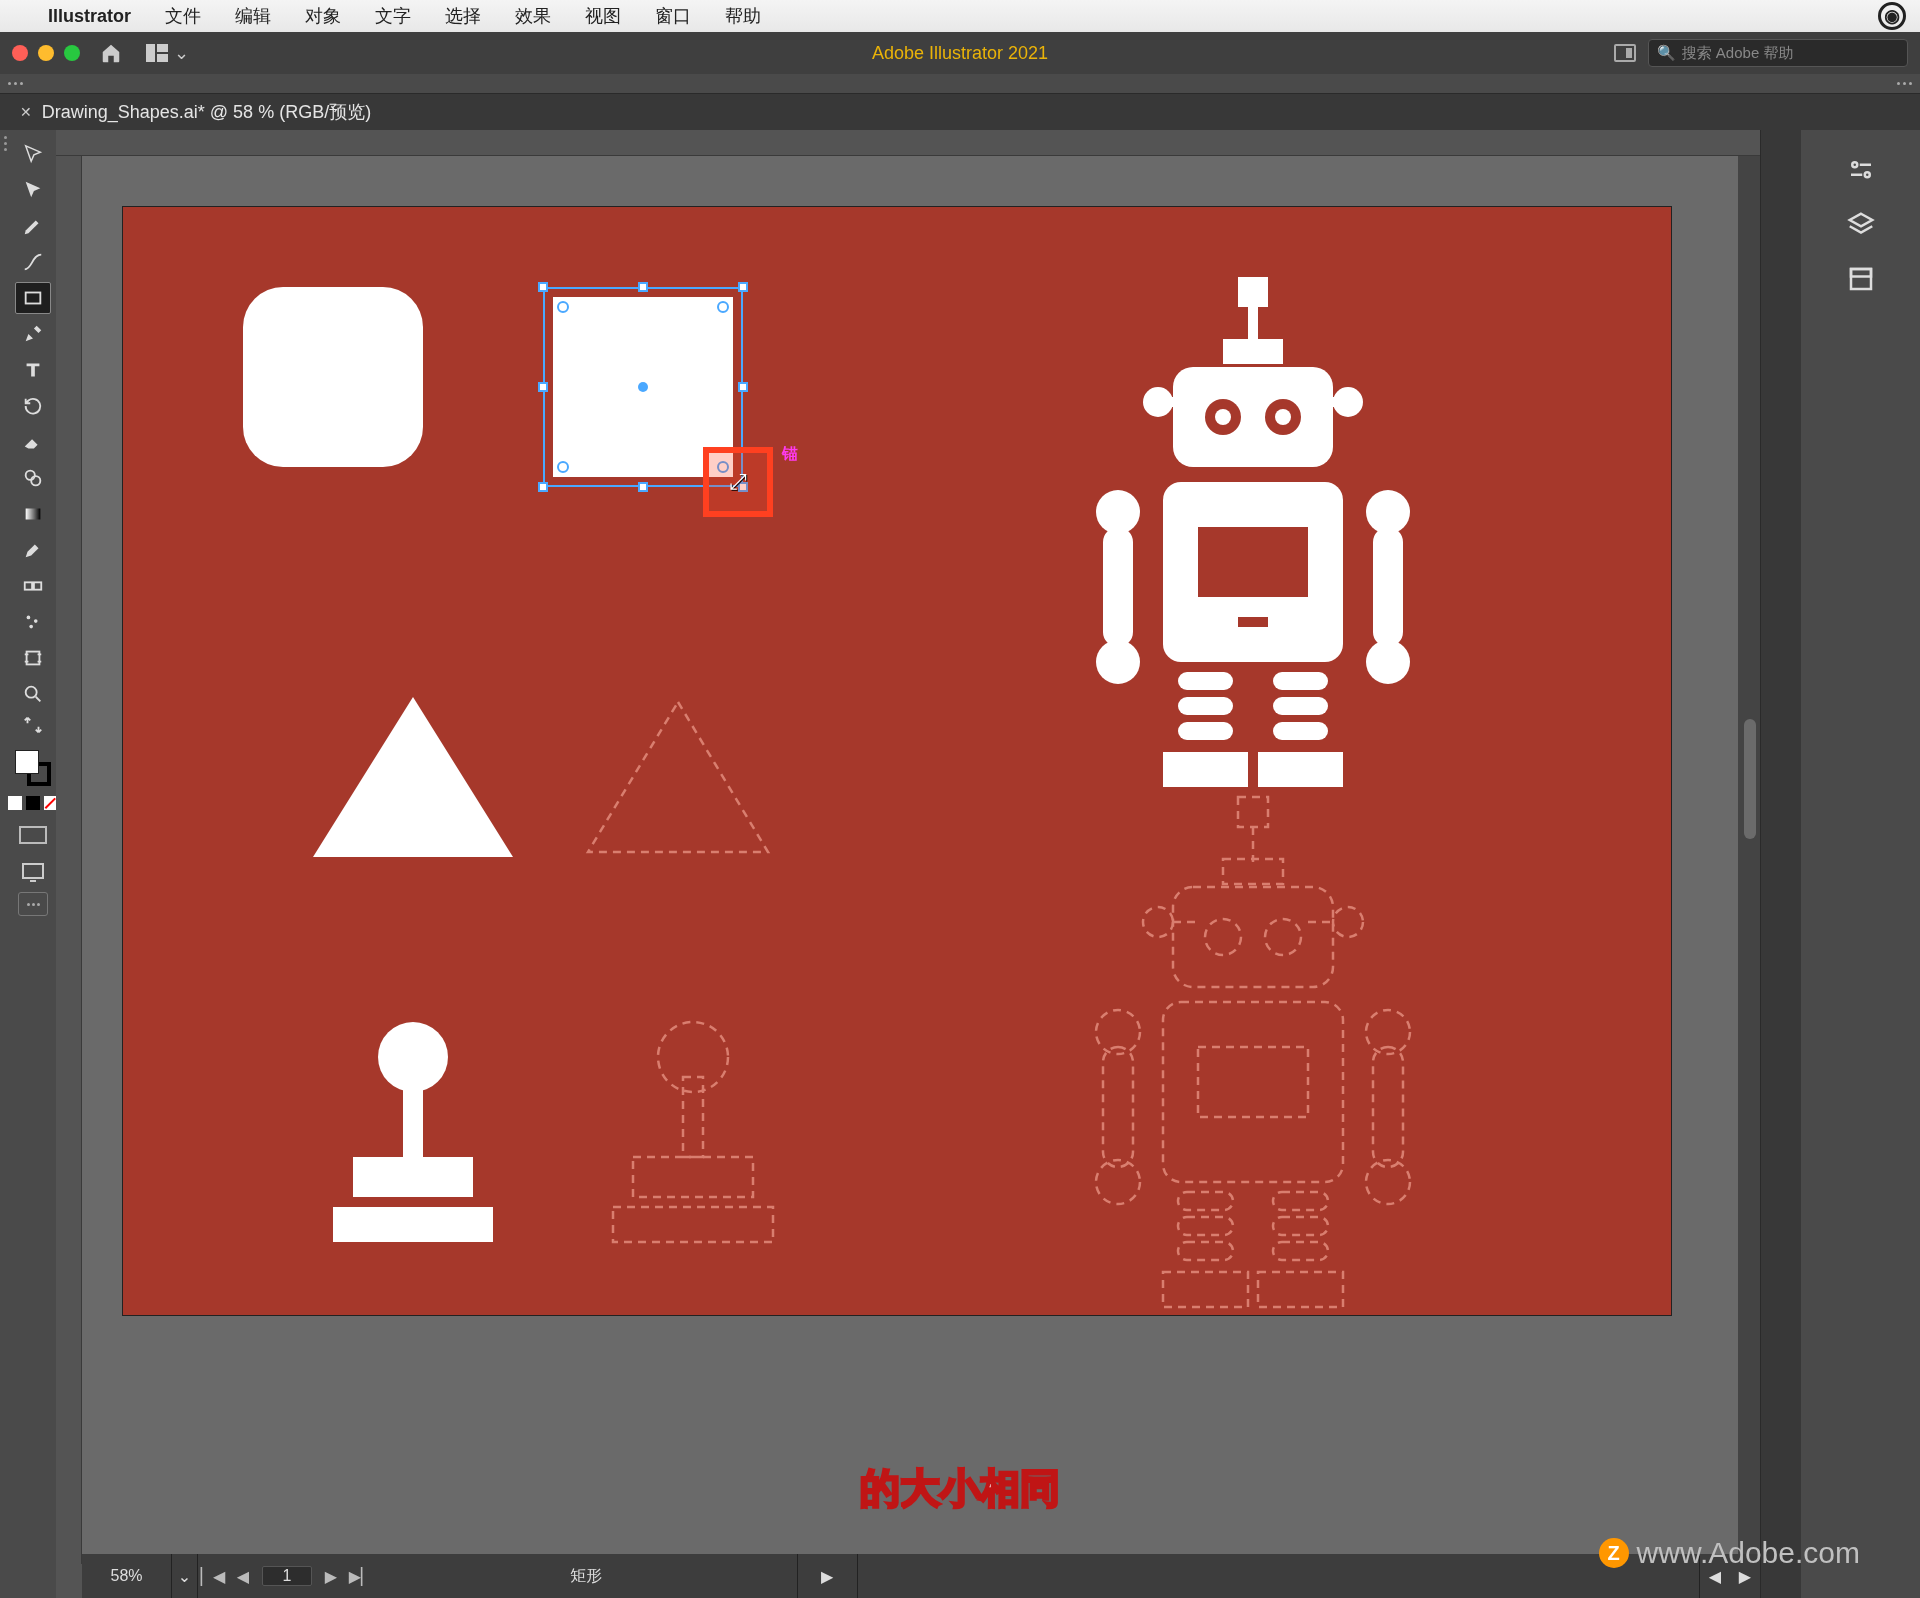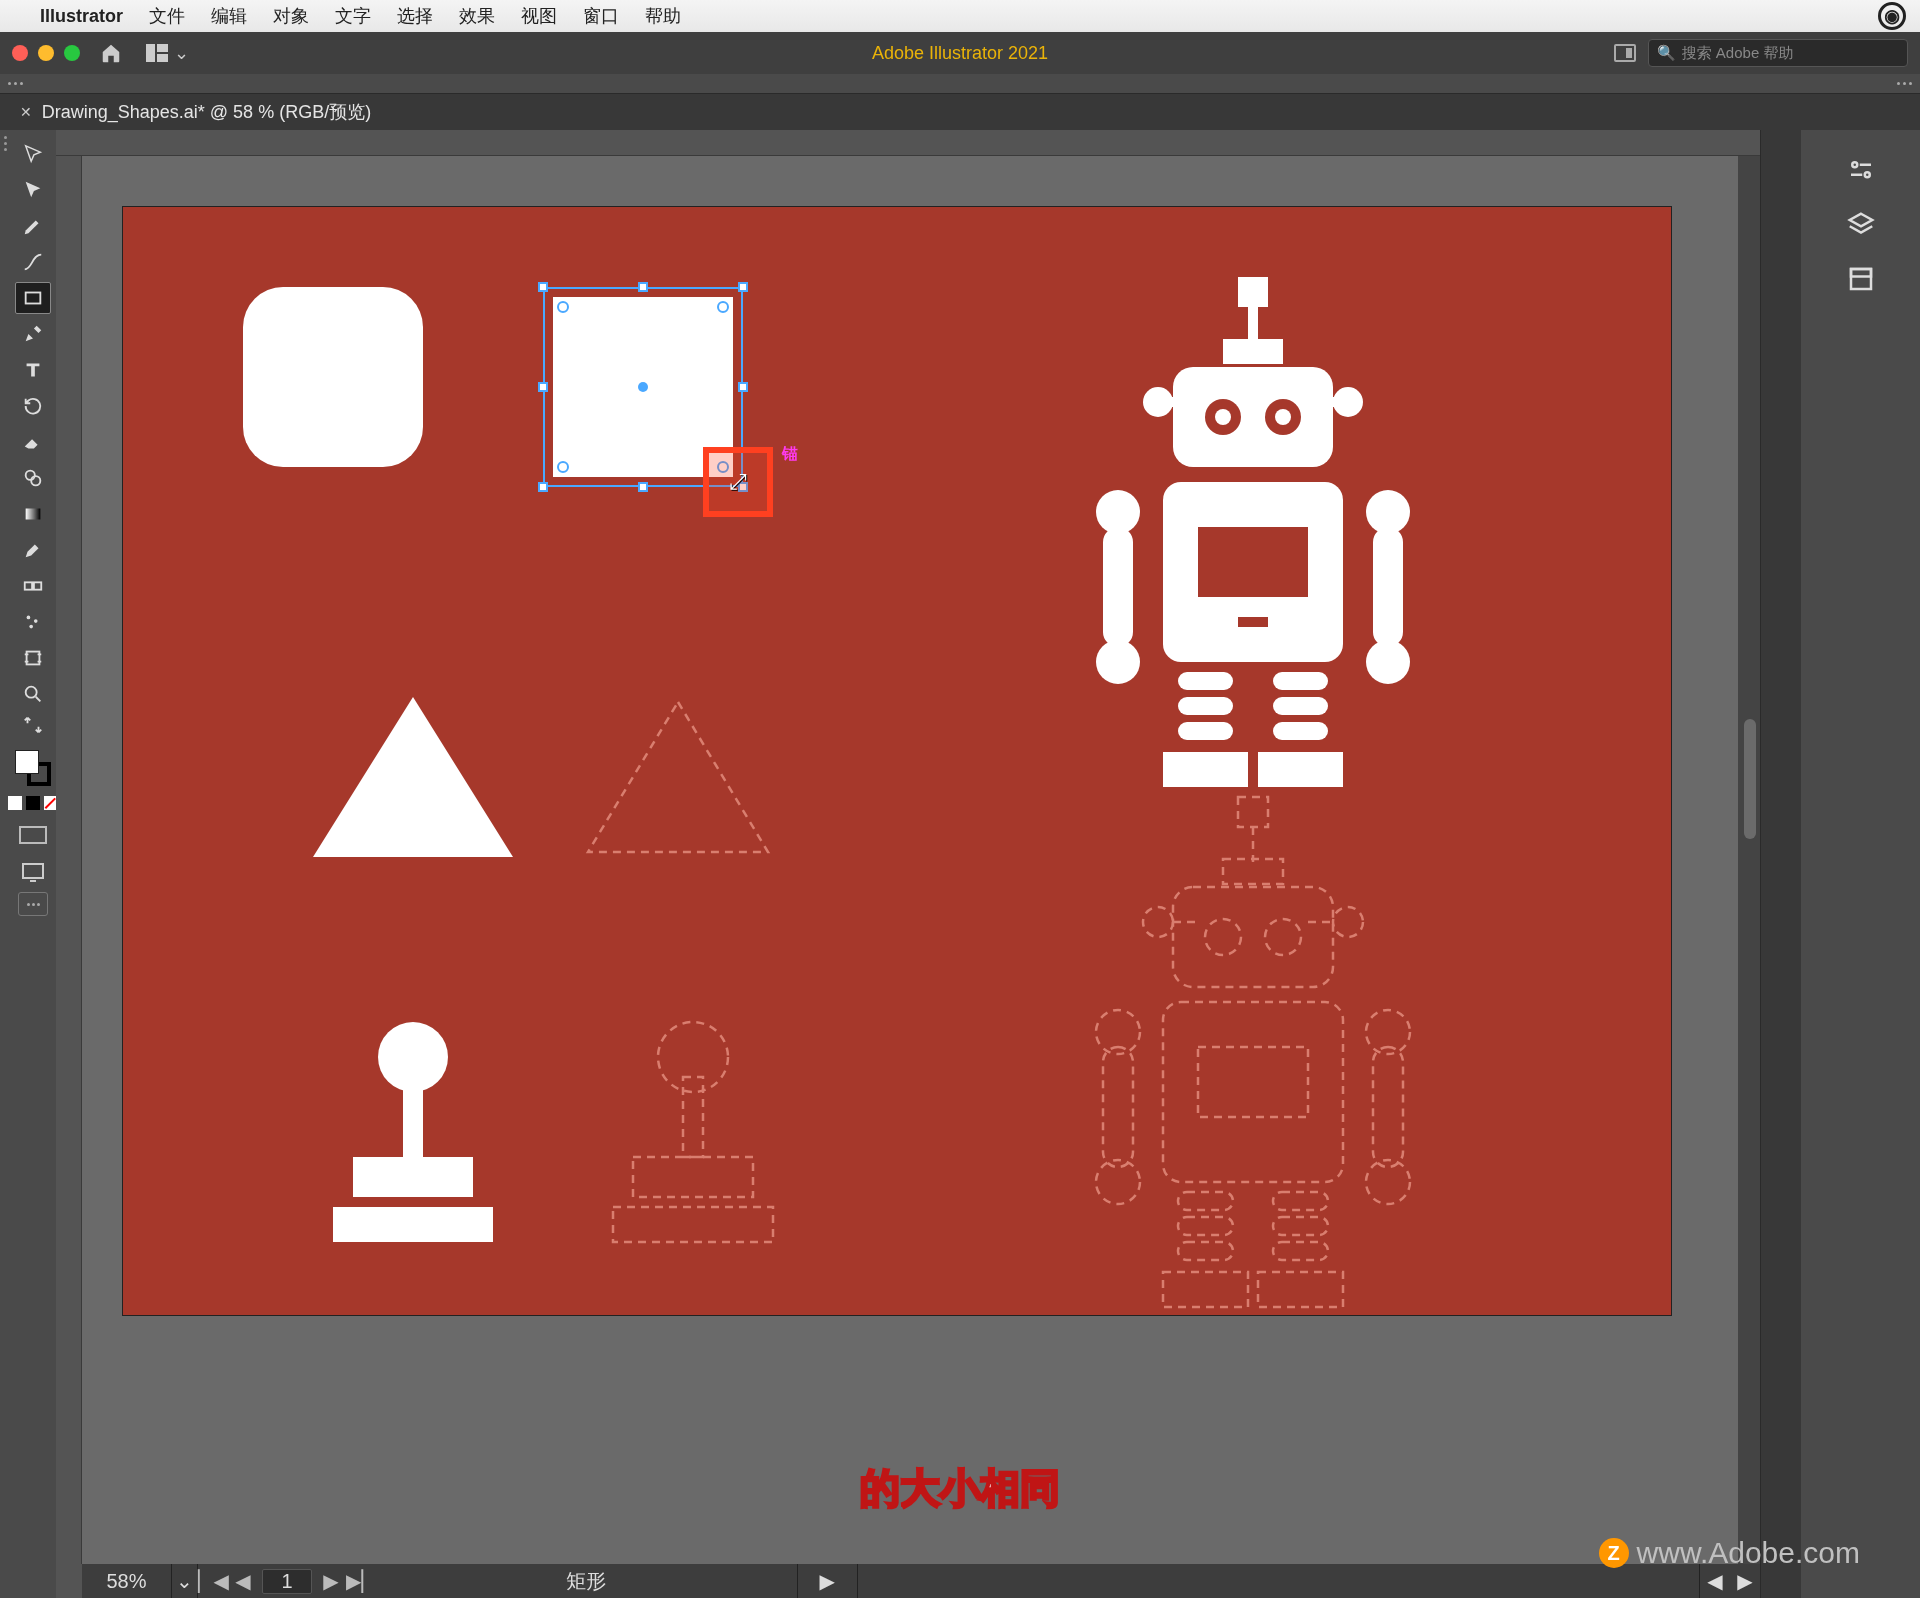--- a/index.html
+++ b/index.html
@@ -1,19 +1,19 @@
 <!DOCTYPE html>
 <html><head>
 <meta charset="utf-8">
 <style>
 * { margin: 0; padding: 0; box-sizing: border-box; font-family: -apple-system, "Helvetica Neue", Arial, sans-serif; }
 body { background: #1a1a1a; width: 1920px; height: 1598px; position: relative; overflow: hidden; }
 
 
-.mac-menubar { height: 32px; background: linear-gradient(#f4f4f4,#e8e8e8); display: flex; align-items: center; padding: 0 14px; font-size: 18px; color: #222; gap: 26px; }
+.mac-menubar { height: 32px; background: linear-gradient(#f4f4f4,#e8e8e8); display: flex; align-items: center; padding: 0 14px; font-size: 18px; color: #222; gap: 34px; }
 .mac-menubar .apple { font-size: 22px; }
 .mac-menubar .app-name { font-weight: 700; }
 .mac-menubar .right { margin-left: auto; width: 28px; height: 28px; border-radius: 50%; border: 3px solid #222; display:flex; align-items:center; justify-content:center; font-weight:700; }
 
 
 .app-titlebar { height: 42px; background: #3f3f3f; display: flex; align-items: center; padding: 0 12px; color: #ddd; font-size: 18px; }
 .traffic { display: flex; gap: 10px; margin-right: 18px; }
 .traffic span { width: 16px; height: 16px; border-radius: 50%; }
 .traffic .r { background: #ff5f57; } .traffic .y { background: #febc2e; } .traffic .g { background: #28c840; }
 .home-icon { width: 26px; height: 22px; margin-right: 22px; color:#ccc; }
@@ -92,21 +92,21 @@
 
 
 .right-pane { width:160px; background:#4a4a4a; border-left:1px solid #2a2a2a; display:flex; }
 .right-pane-gap { width:40px; background:#383838; }
 .right-icons { flex:1; display:flex; flex-direction:column; align-items:center; gap:24px; padding-top:26px; color:#ddd; }
 .right-icons .ri { width:30px; height:30px; display:flex; align-items:center; justify-content:center; }
 
 
 .vscroll { position:absolute; right:0; top:26px; bottom:34px; width:22px; background:#444; }
 .vscroll .thumb{position:absolute; right:4px; top:40%; width:12px; height:120px; background:#6b6b6b; border-radius:6px;}
-.statusbar { position:absolute; left:26px; right:0; bottom:0; height:34px; background:#3d3d3d; display:flex; align-items:center; color:#ddd; font-size:20px; }
+.statusbar { position:absolute; left:26px; right:0; bottom:0; height:44px; background:#3d3d3d; display:flex; align-items:center; color:#ddd; font-size:16px; }
 .zoom-l{width:90px; text-align:center; border-right:1px solid #222; height:100%; display:flex; align-items:center; justify-content:center;}
 .zoom-dd { width:26px; border-right:1px solid #222; height:100%; display:flex;align-items:center;justify-content:center; }
 .nav-btn { width:30px; text-align:center; color:#bbb; }
 .pagefld {width:50px;text-align:center;background:#2d2d2d;border:1px solid #555;border-radius:2px;margin:0 4px;}
 .status-tool { flex:1; text-align:center; }
 .status-play { width:60px; text-align:center; border-left:1px solid #222; height:100%; display:flex;align-items:center;justify-content:center;}
 .hscroll { flex:2; border-left:1px solid #222; border-right:1px solid #222; height:100%; }
 
 
 .caption { position:absolute; left:50px; right:50px; bottom:80px; text-align:center; font-size:40px; font-weight:800; color:#fff; -webkit-text-stroke:3px #c01515; line-height:1.5; }

